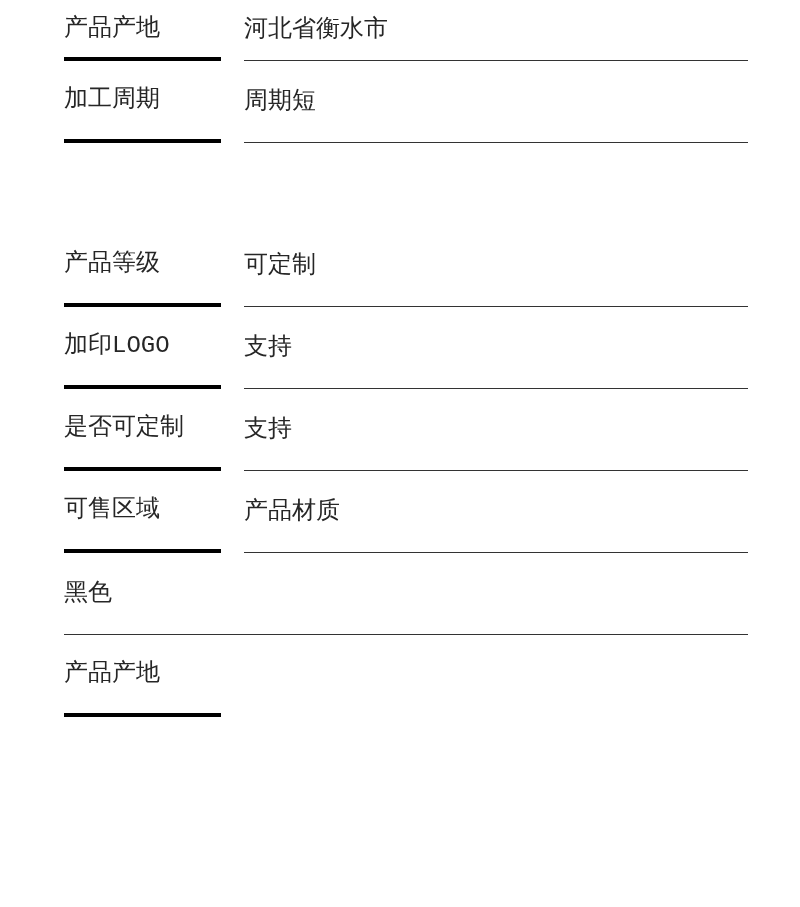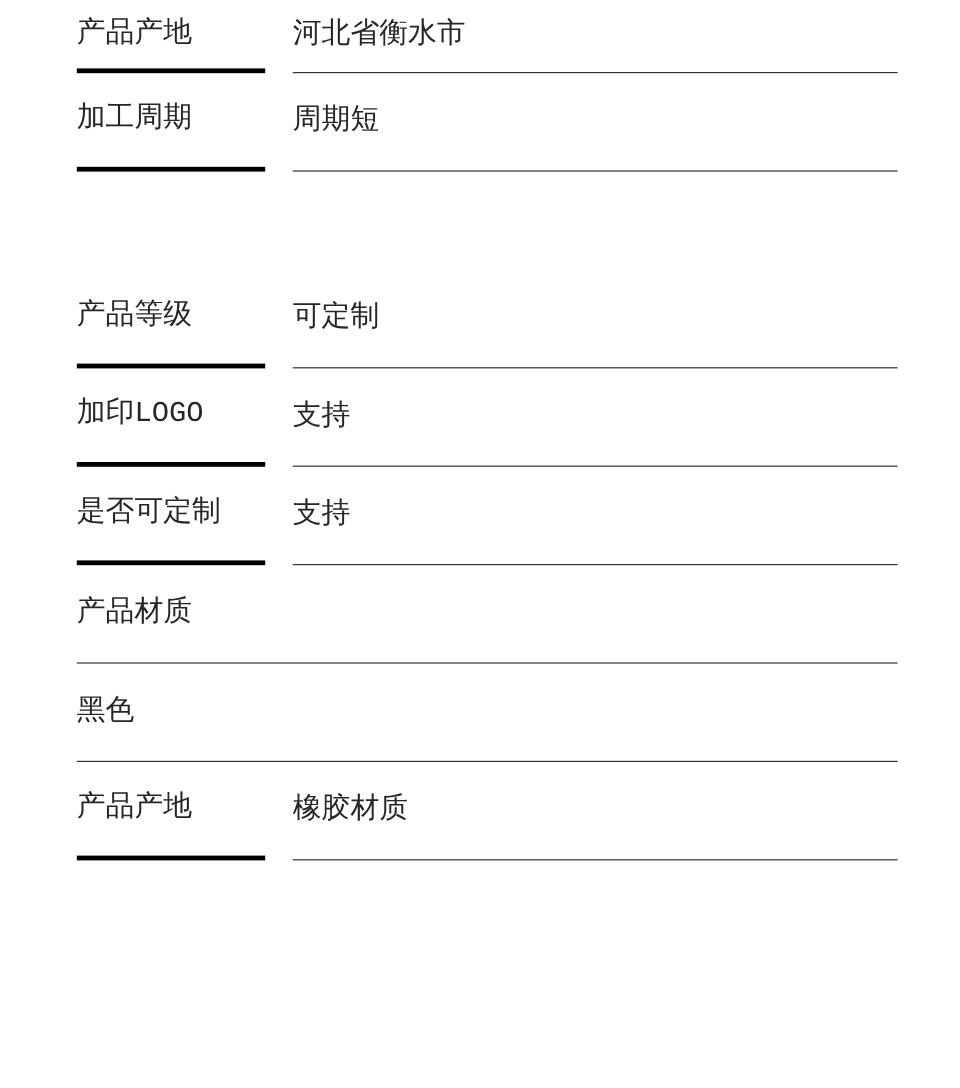--- a/index.html
+++ b/index.html
@@ -78,25 +78,25 @@
     <div class="spec-cell spec-label">加印LOGO</div>
     <div class="spec-cell spec-value">支持</div>
   </div>
 
   <div class="spec-row">
     <div class="spec-cell spec-label">是否可定制</div>
     <div class="spec-cell spec-value">支持</div>
   </div>
 
   <div class="spec-row">
+    <div class="spec-cell spec-label">可售区域</div>
     <div class="spec-cell spec-value">产品材质</div>
   </div>
 
   <div class="spec-row">
     <div class="spec-cell spec-value">黑色</div>
   </div>
 
   <div class="spec-row">
     <div class="spec-cell spec-label">产品产地</div>
-    <div class="spec-cell spec-value">橡胶材质</div>
   </div>
 
 </div>
 
 </body></html>

